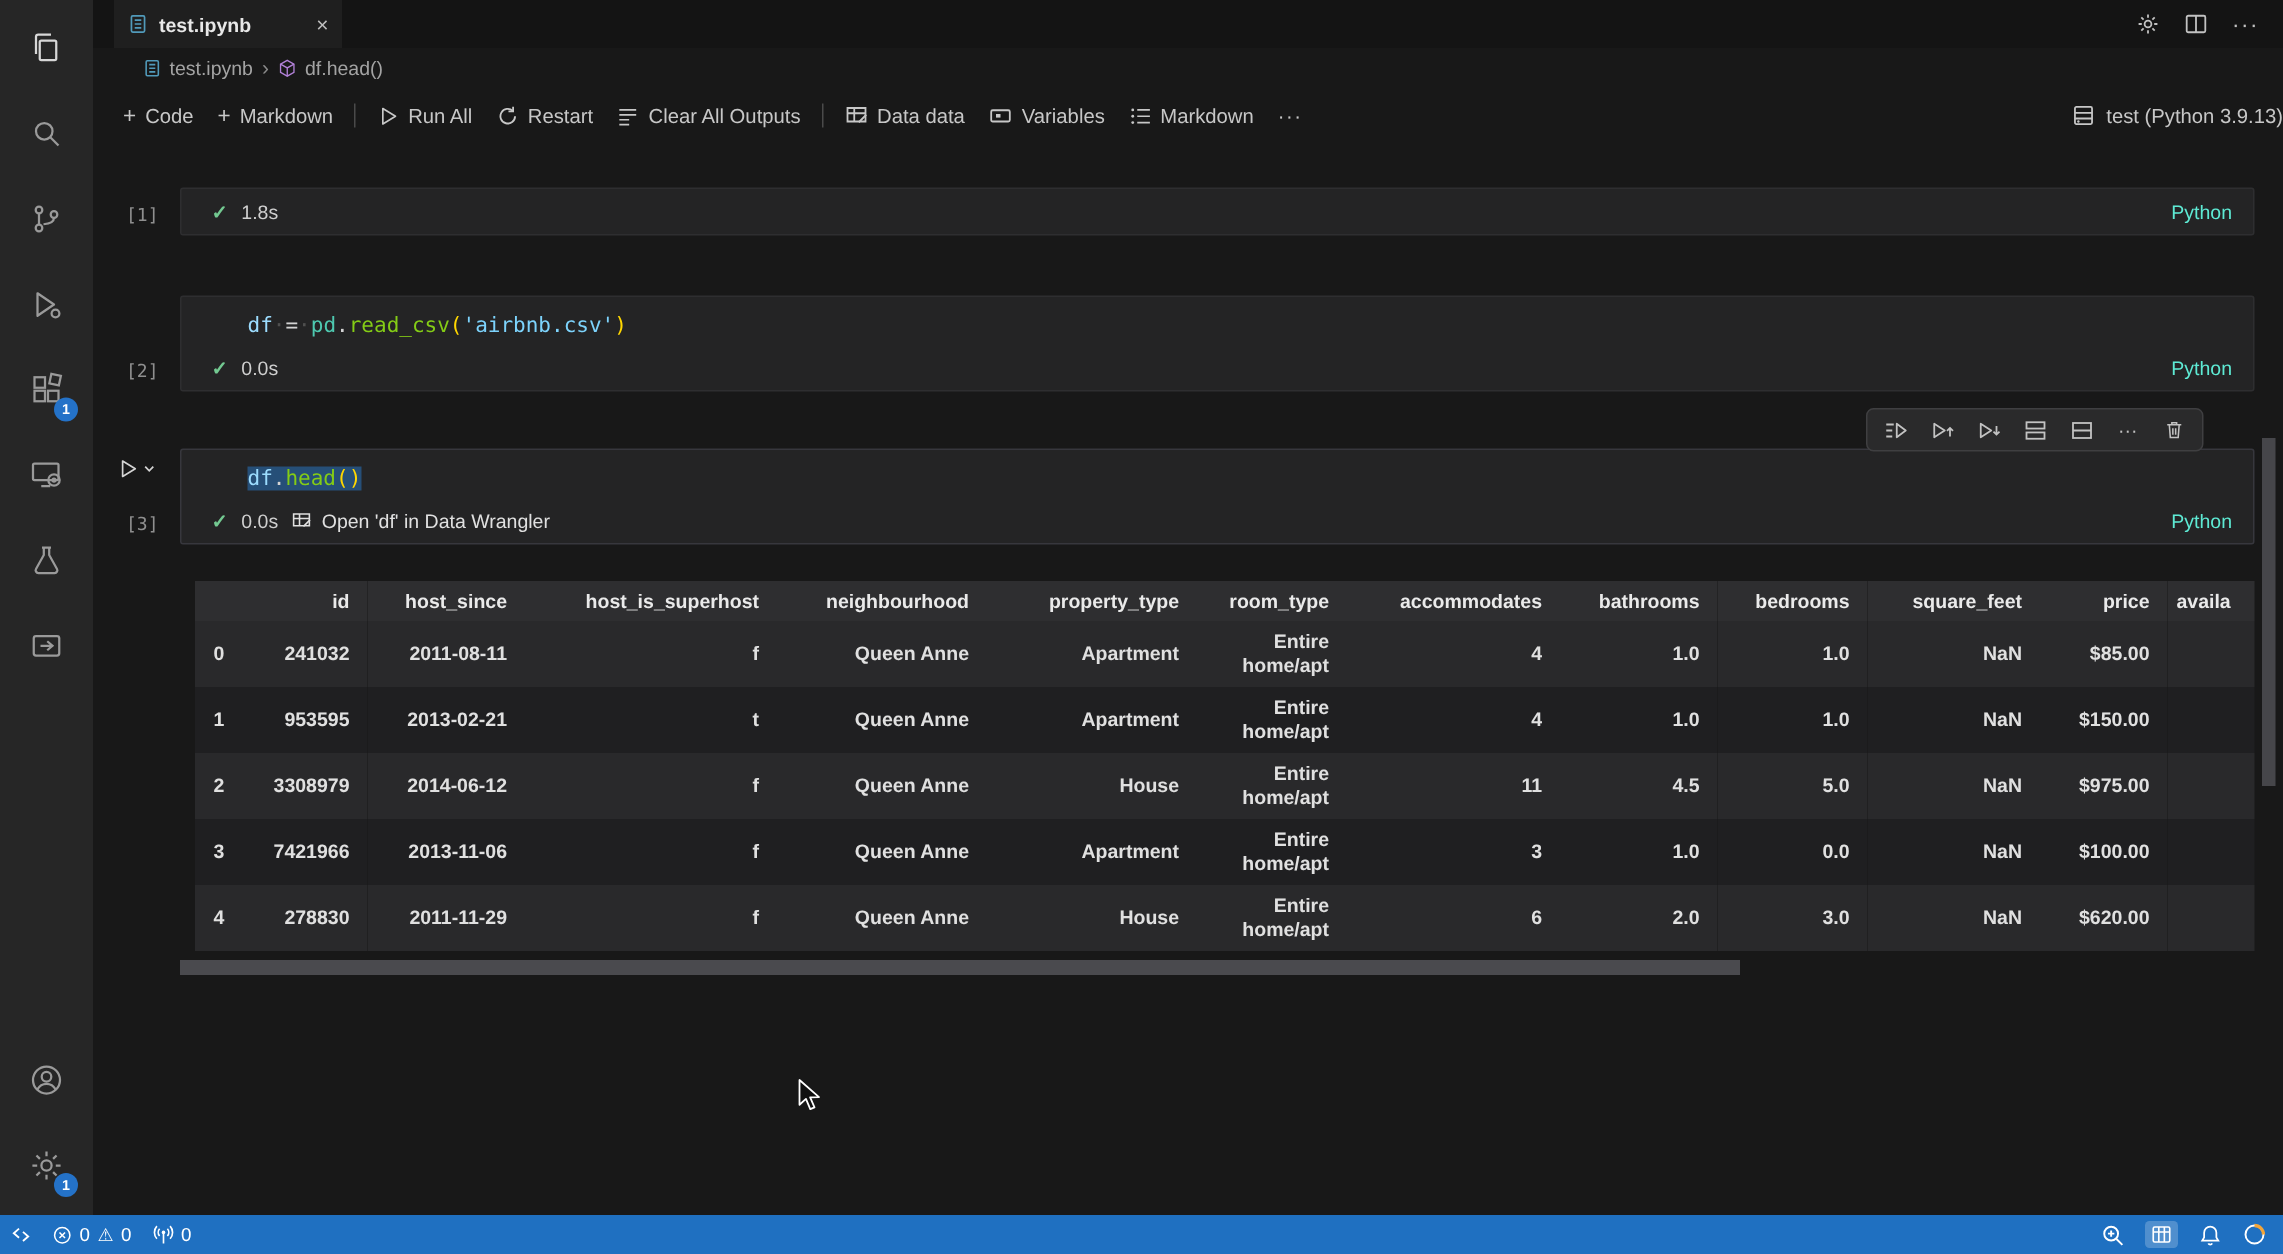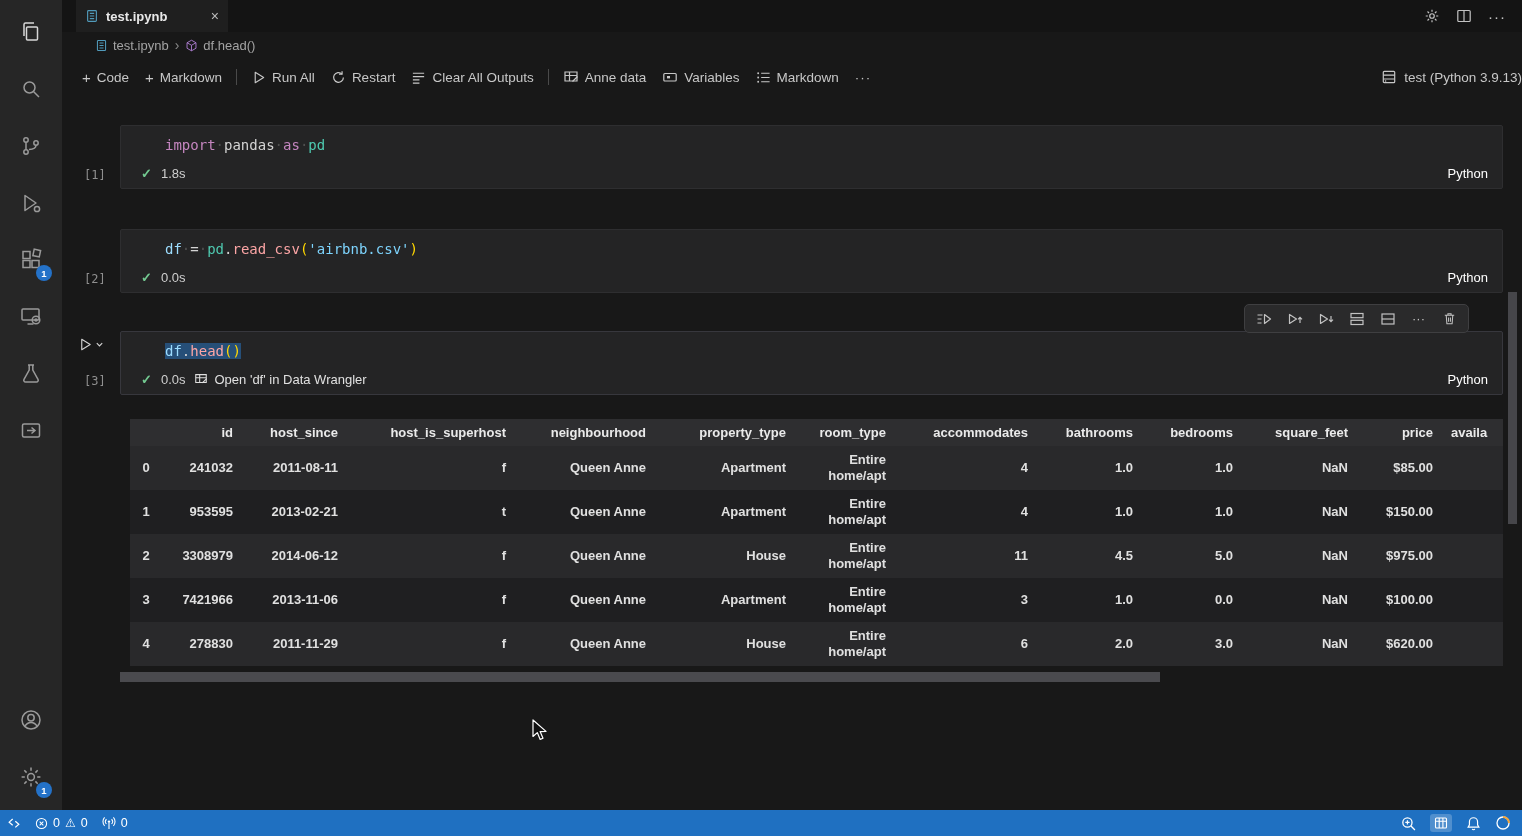--- a/index.html
+++ b/index.html
@@ -33,25 +33,25 @@
   .kernel { margin-left:auto; display:flex; align-items:center; gap:7px; cursor:pointer; }
 
   
   .editor { position:relative; flex:1; background:#181818; overflow:hidden; }
   .cell-block { position:relative; margin-left:58px; margin-right:19px; }
   .cell { position:relative; background:#242425; border:1px solid #2e2e30; border-radius:2px; }
   .cell.selected { border-color:#37373d; }
   .code-line { padding:8px 10px 2px 44px; font-family:"DejaVu Sans Mono", monospace; font-size:14px; line-height:22px; white-space:pre; }
   .code-tokens.sel { background:#264f78; }
   .tok-kw{color:#c586c0} .tok-plain{color:#d4d4d4} .tok-type{color:#4ec9b0}
-  .tok-var{color:#9cdcfe} .tok-fn{color:#fca5a5} .tok-str{color:#7dd3fc}
+  .tok-var{color:#9cdcfe} .tok-fn{color:#84cc16} .tok-str{color:#7dd3fc}
   .tok-op{color:#d4d4d4} .tok-brkt{color:#ffd700} .tok-ws{color:#4f4f4f}
   .cell-status { display:flex; align-items:center; height:30px; padding:0 14px 0 20px; gap:9px; font-size:13px; color:#cfcfcf; }
   .check { color:var(--check); font-weight:700; font-size:13px; }
-  .lang { margin-left:auto; color:#ffffff; }
+  .lang { margin-left:auto; color:#5eead4; }
   .dw-link { display:flex; align-items:center; gap:6px; color:#e0e0e0; cursor:pointer; }
   .exec { position:absolute; left:-36px; bottom:7px; width:32px; color:#8f8f8f; font-family:"DejaVu Sans Mono", monospace; font-size:12px; }
   .run-btn { position:absolute; left:-42px; top:6px; display:flex; align-items:center; gap:2px; color:#d4d4d4; cursor:pointer; }
   .cell-toolbar { position:absolute; top:-27px; right:34px; height:29px; background:#2a2a2b; border:1px solid #3f3f41; border-radius:5px; display:flex; align-items:center; padding:0 4px; gap:2px; z-index:3; }
   .ct-icon { width:29px; height:25px; display:flex; align-items:center; justify-content:center; color:#c2c2c2; border-radius:4px; cursor:pointer; font-size:13px; }
 
   
   .output-block { position:relative; margin:24px 0 0 68px; width:1373px; overflow:hidden; }
   table.df { table-layout:fixed; width:1435px; border-collapse:collapse; font-size:13px; color:#e0e0e0; font-weight:700; }
   table.df th { height:27px; background:#2e2e30; text-align:right; padding:0 12px 0 4px; color:#eaeaea; white-space:nowrap; overflow:hidden; }
@@ -246,21 +246,21 @@
       </div>
       <div class="tb-sep"></div>
       <div class="tb-item">
         <span>
           <svg width="16" height="16" viewBox="0 0 16 16" fill="none" stroke="currentColor" stroke-width="1.2">
               <path d="M2 3h12v9H2z"></path>
               <path d="M2 6.5h12M6.5 3v9"></path>
               <path d="M9.5 12.5l5-5"></path>
             </svg>
         </span>
-        <span>Anne data</span>
+        <span>Data data</span>
       </div>
       <div class="tb-item">
         <span>
           <svg width="16" height="16" viewBox="0 0 16 16" fill="none" stroke="currentColor" stroke-width="1.2">
               <rect x="1.8" y="4.5" width="12.4" height="7.5" rx="1"></rect>
               <rect x="5" y="7" width="3" height="2.4" fill="currentColor" stroke="none"></rect>
             </svg>
         </span>
         <span>Variables</span>
       </div>
@@ -286,21 +286,20 @@
         </span>
         <span>test (Python 3.9.13)</span>
       </div>
     </div>
 
     <div class="editor">
 
       <div class="cell-block" style="margin-top:29px;">
         <span class="exec">[1]</span>
         <div class="cell">
-          <div class="code-line"><span class="code-tokens"><span class="tok-kw">import</span><span class="tok-ws">·</span><span class="tok-plain">pandas</span><span class="tok-ws">·</span><span class="tok-kw">as</span><span class="tok-ws">·</span><span class="tok-type">pd</span></span></div>
           <div class="cell-status">
             <span class="check">✓</span>
             <span>1.8s</span>
             <span class="lang">Python</span>
           </div>
         </div>
       </div>
 
       <div class="cell-block" style="margin-top:40px;">
         <span class="exec">[2]</span>

